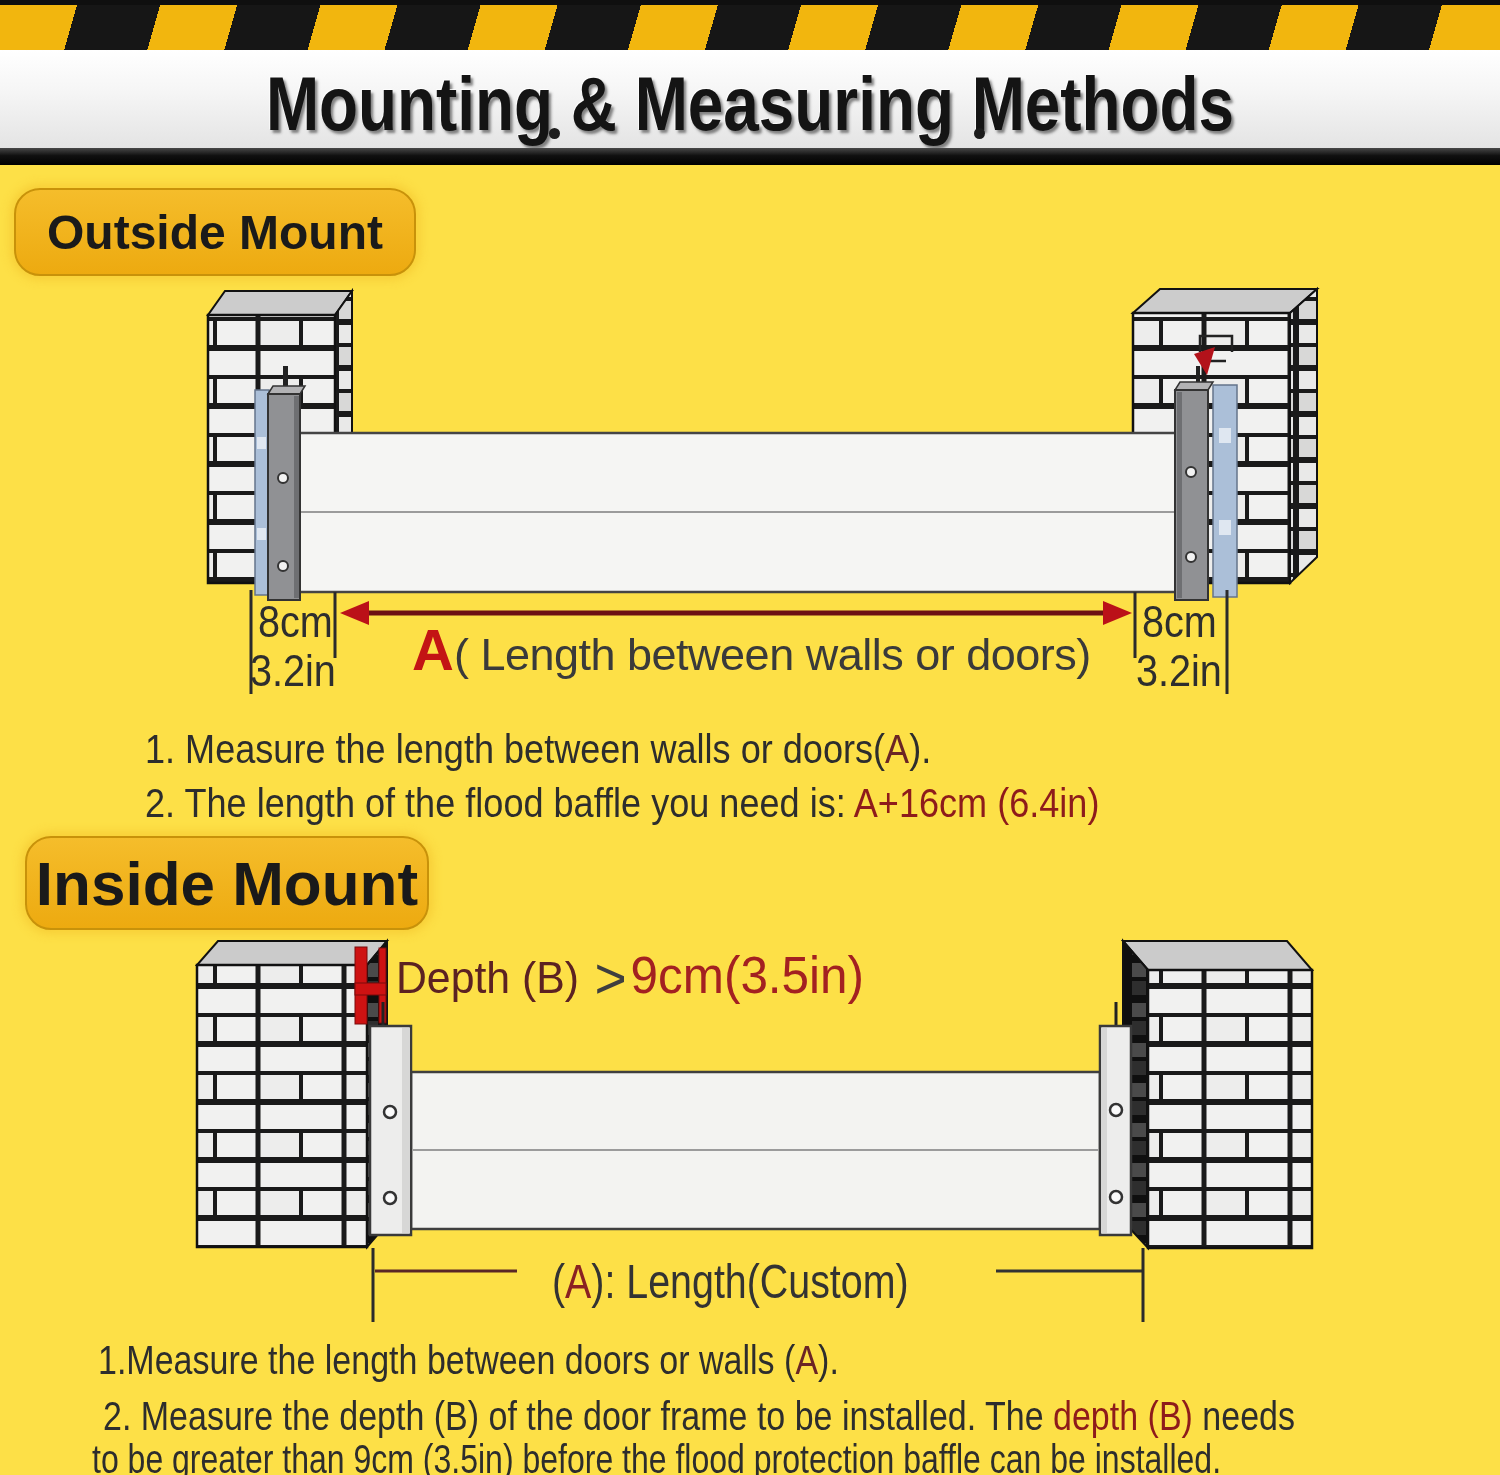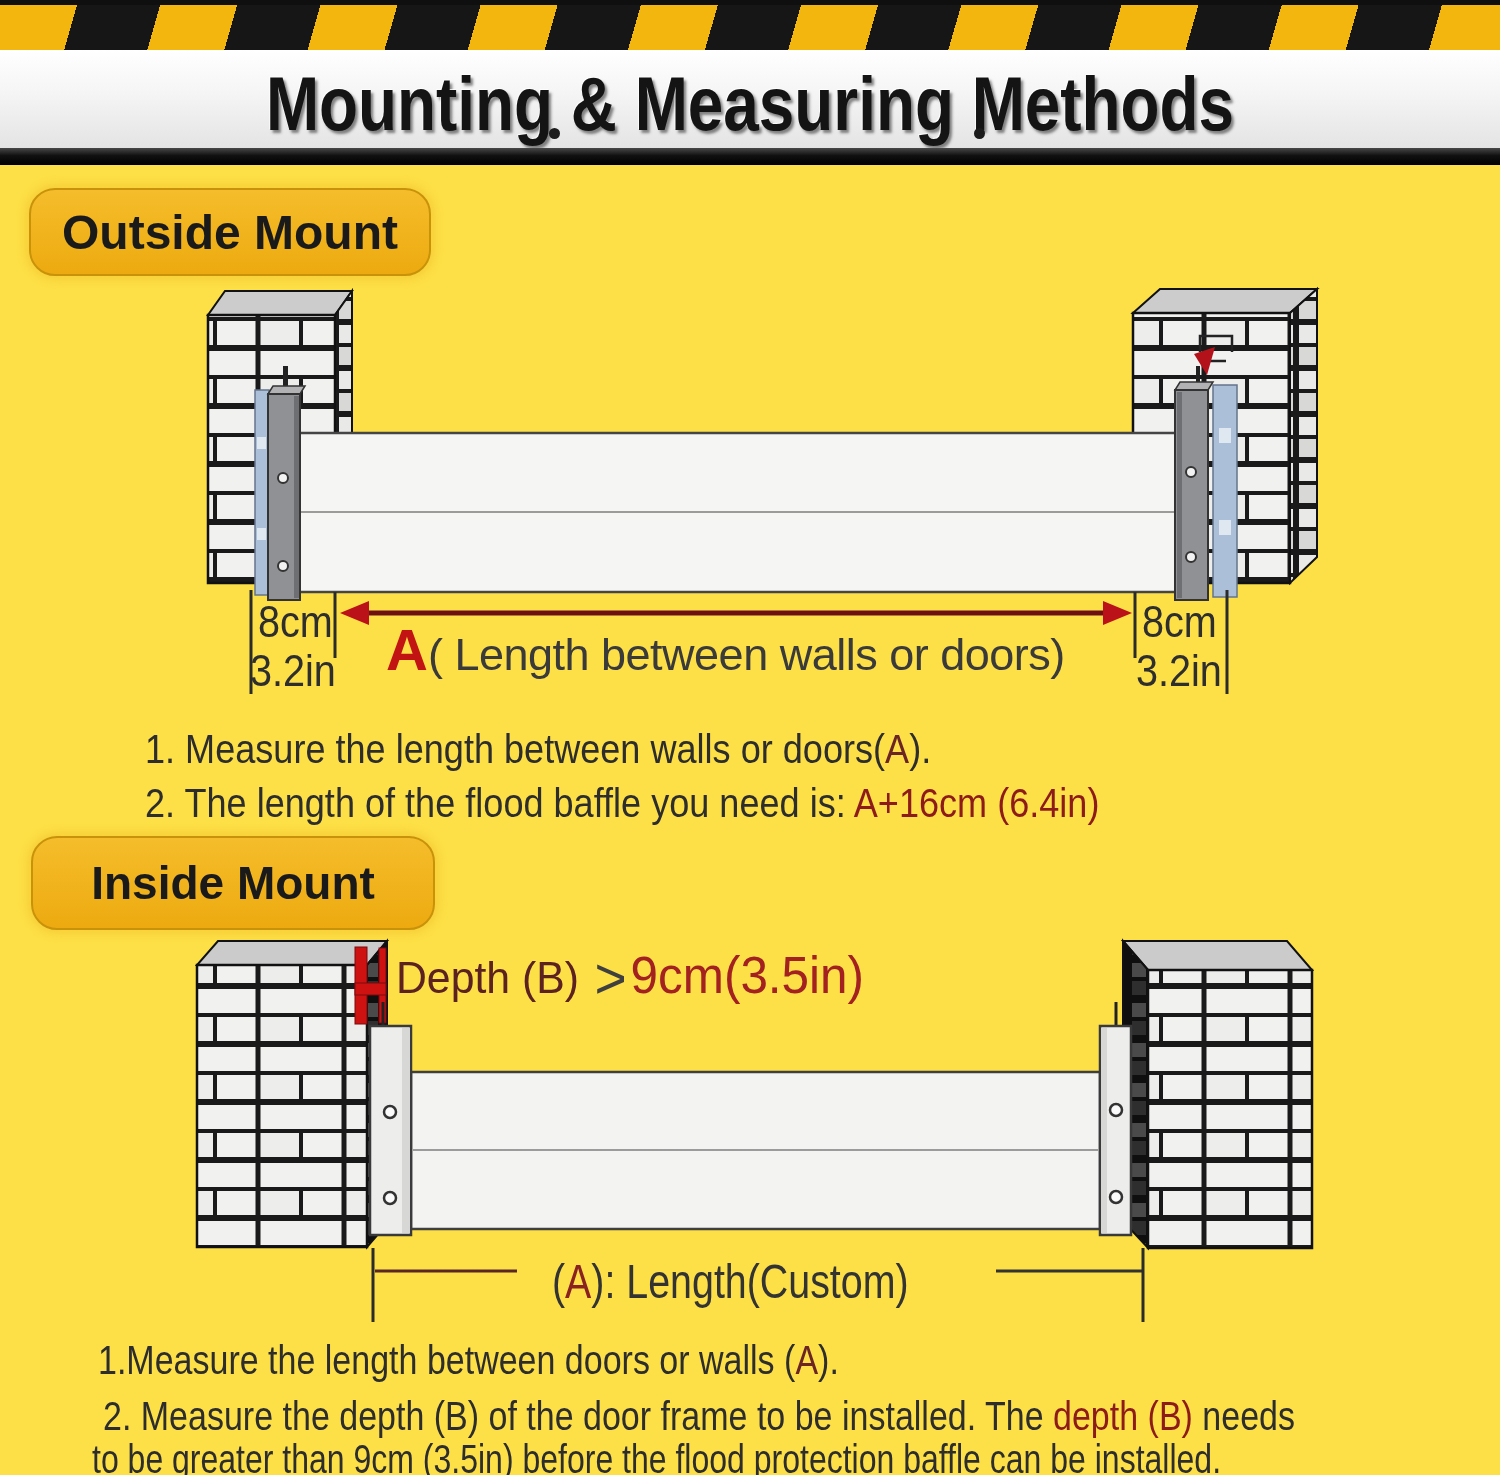--- a/index.html
+++ b/index.html
@@ -28,30 +28,30 @@
     background:linear-gradient(180deg,#484848 0%,#101010 45%,#000000 100%);
   }
   .dot{position:absolute;width:11px;height:11px;border-radius:50%;background:#1c1c1c;}
   
   .badge{
     position:absolute;display:flex;align-items:center;justify-content:center;
     background:linear-gradient(180deg,#f5bd2b 0%,#edaa10 100%);
     border:2px solid #c8920a;border-radius:26px;color:#1a1a1a;font-weight:600;
     box-shadow:0 0 10px 4px rgba(242,185,36,.45);white-space:nowrap;
   }
-  .badge.outside{left:29px;top:188px;width:398px;height:84px;font-size:48px;}
-  .badge.inside{left:25px;top:836px;width:400px;height:90px;font-size:46px;margin-left:6px;}
+  .badge.outside{left:14px;top:188px;width:398px;height:84px;font-size:48px;}
+  .badge.inside{left:25px;top:836px;width:400px;height:90px;font-size:62px;}
   
   .diagram{position:absolute;left:0;top:0;width:1500px;height:1475px;}
   
   .meas{
     position:absolute;font-size:44px;color:#2e2e2e;white-space:nowrap;
     transform:scaleX(.9);transform-origin:left top;
   }
-  .arrowlabel{position:absolute;left:386px;top:616px;white-space:nowrap;}
+  .arrowlabel{position:absolute;left:412px;top:616px;white-space:nowrap;}
   .arrowlabel .bigA{font-size:58px;font-weight:700;color:#c31414;}
   .arrowlabel .rest{font-size:45px;color:#3a3a3a;letter-spacing:-.5px;}
   .step{
     position:absolute;font-size:41px;color:#2d2d2d;white-space:nowrap;
     transform:scaleX(.88);transform-origin:left top;letter-spacing:0;
   }
   .maroon{color:#6b2525;}
   .dred{color:#8e1b1b;}
   .depthlabel{position:absolute;left:396px;top:944px;white-space:nowrap;
     transform:scaleX(.95);transform-origin:left top;}

